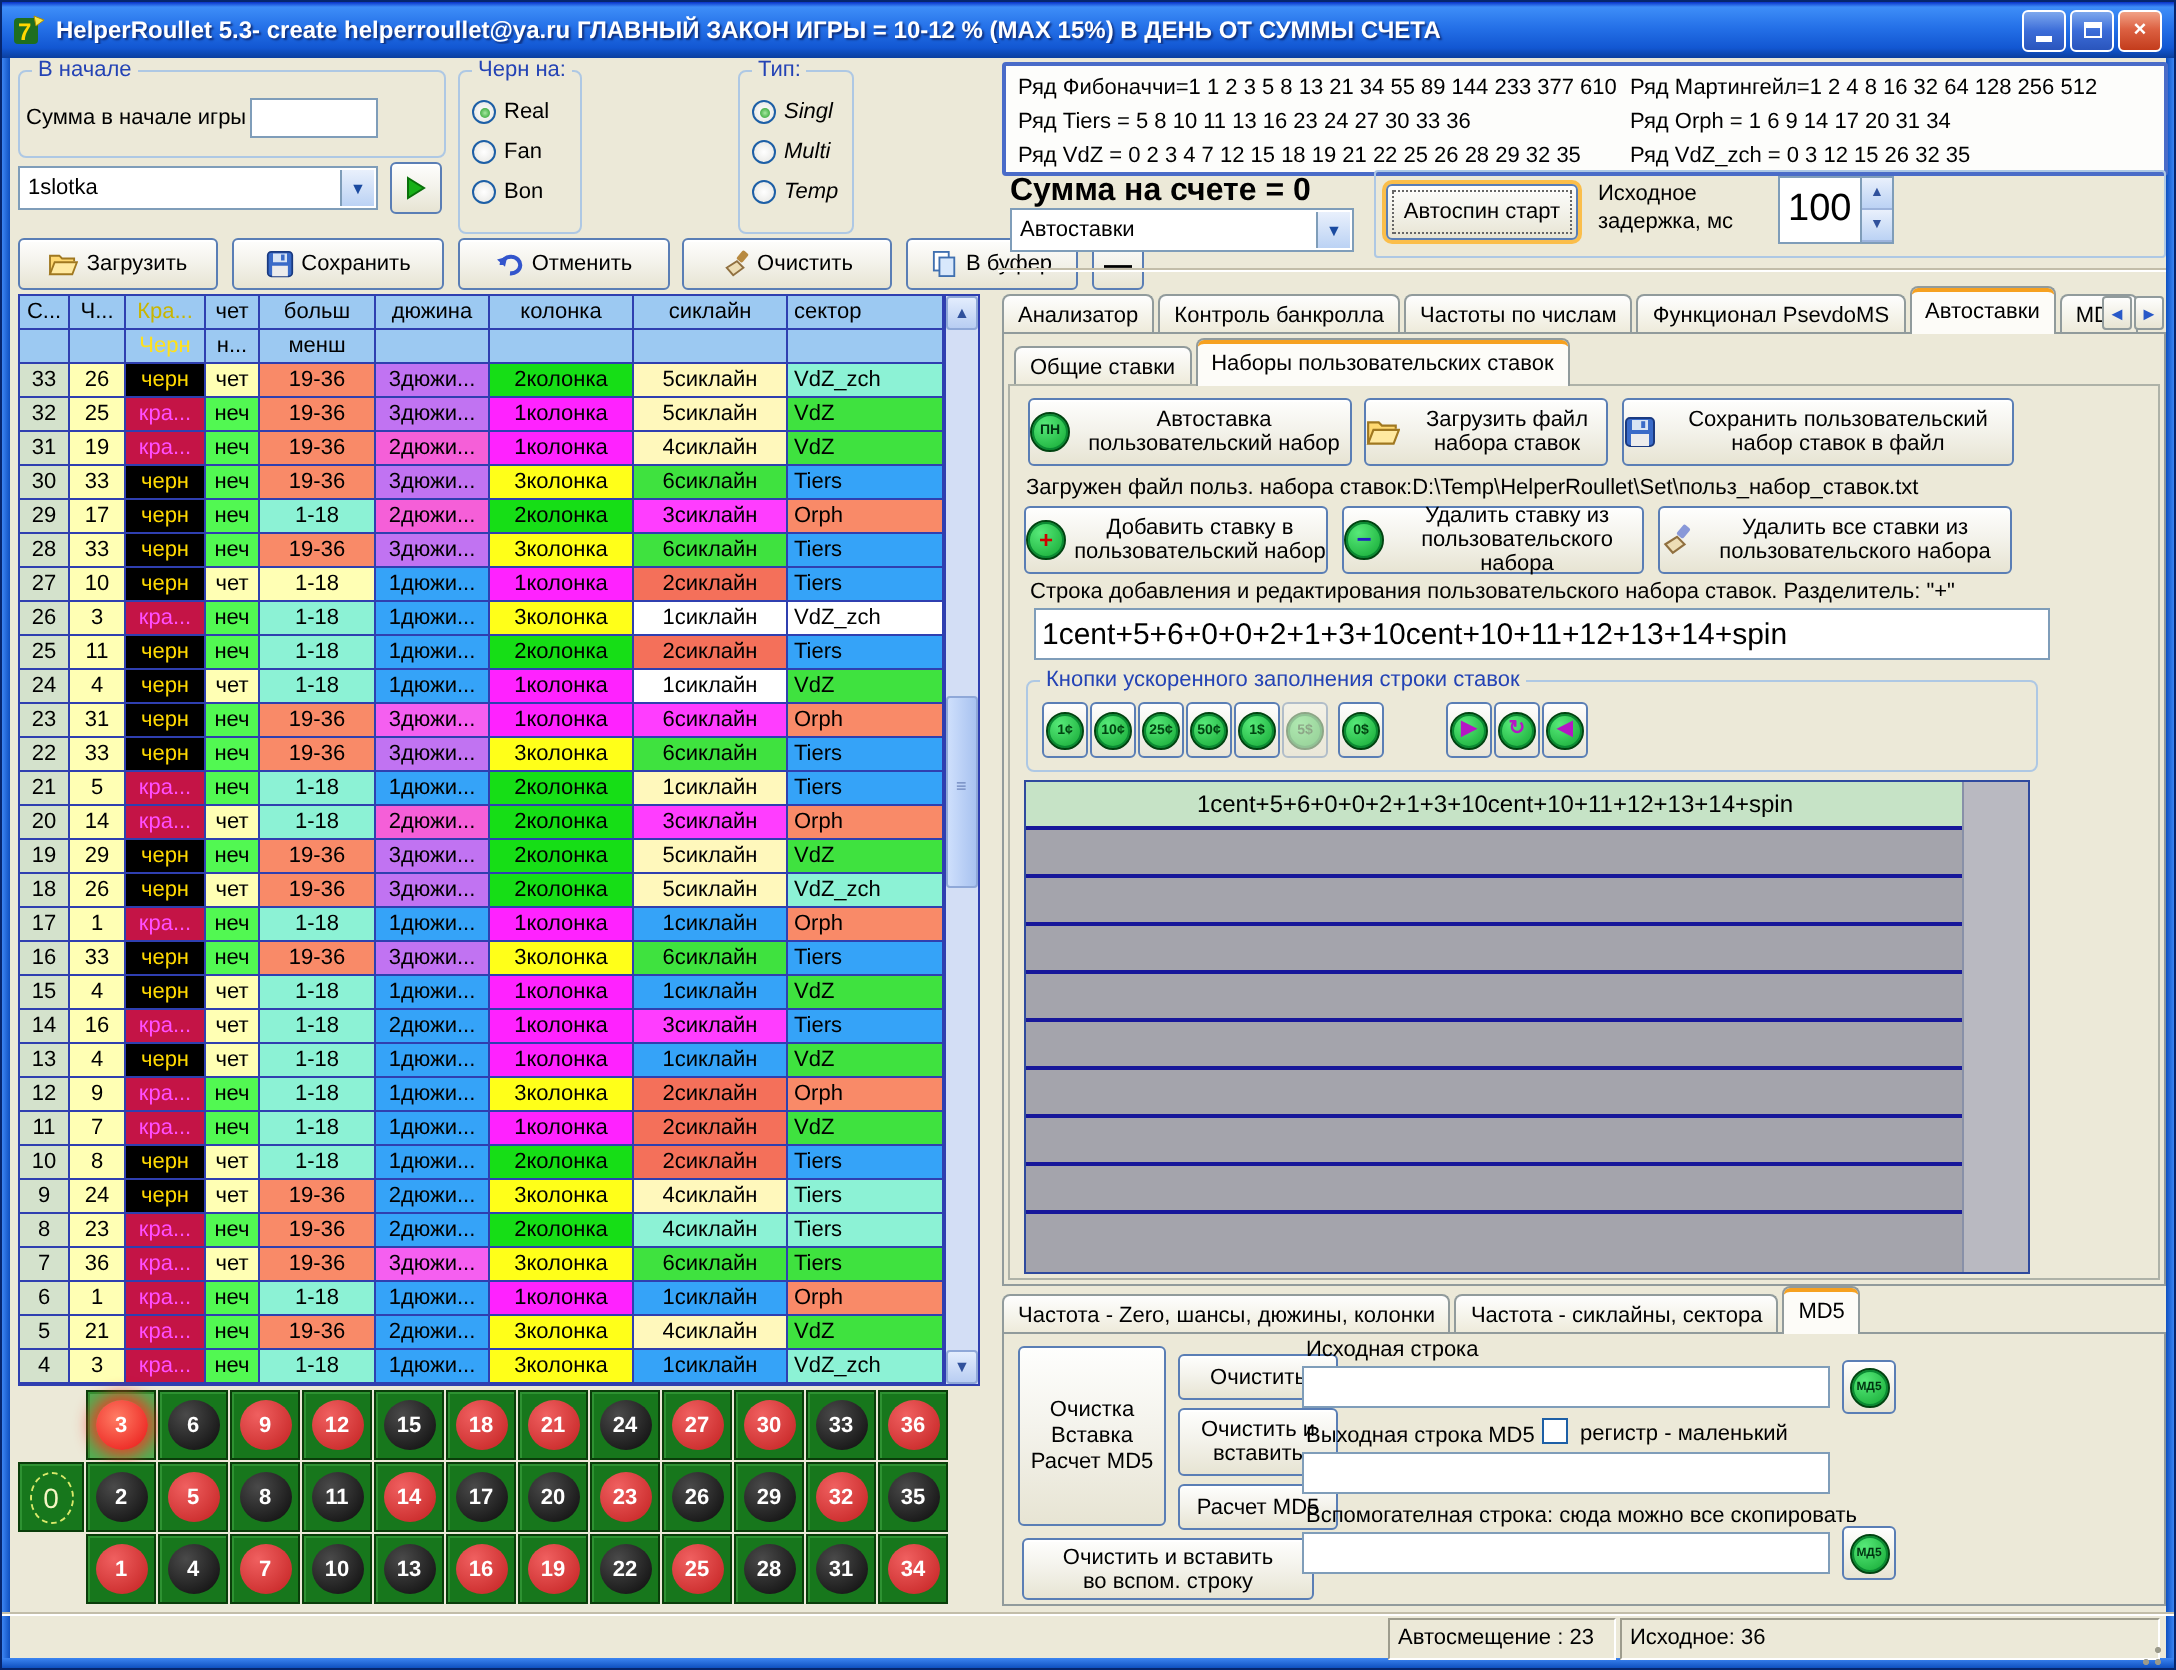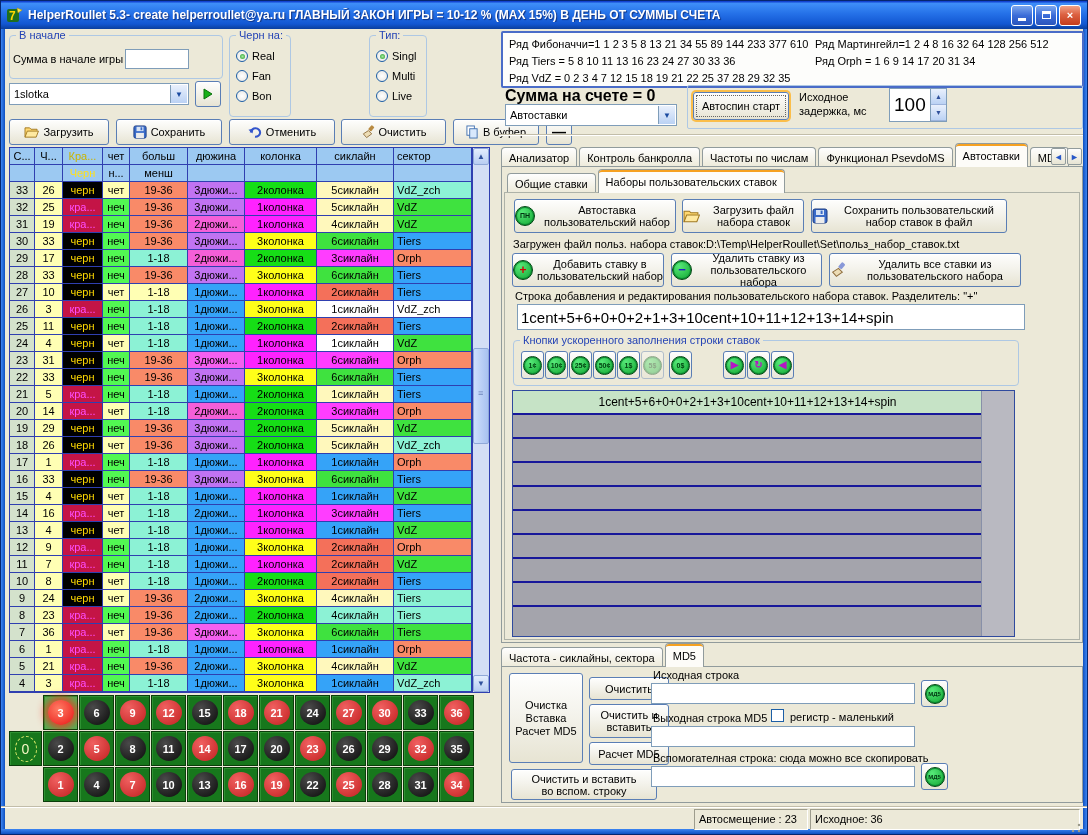--- a/index.html
+++ b/index.html
@@ -154,32 +154,32 @@
           <span class="rlbl">Fan</span>
         </div>
         <div class="radio-row">
           <span class="radio"></span>
           <span class="rlbl">Bon</span>
         </div>
       </div>
   </div>
   <div class="grp" style="left:368px;top:34px;width:58px;height:82px">
     <span class="grp-title">Тип:</span>
-    <div id="radios-type" style="position:absolute;left:6px;top:10px;">
+    <div id="radios-type" style="position:absolute;left:6px;top:10px;font-style:italic;">
         <div class="radio-row">
           <span class="radio sel"></span>
           <span class="rlbl">Singl</span>
         </div>
         <div class="radio-row">
           <span class="radio"></span>
           <span class="rlbl">Multi</span>
         </div>
         <div class="radio-row">
           <span class="radio"></span>
-          <span class="rlbl">Live</span>
+          <span class="rlbl">Temp</span>
         </div>
       </div>
   </div>
 
   <div class="combo" style="left:8px;top:82px;width:180px;height:22px">
     <span>1slotka</span>
     <span class="arrow">▼</span>
   </div>
   <div class="xpbtn" style="left:194px;top:80px;width:26px;height:26px">
     <svg width="12" height="12" viewBox="0 0 12 12">
@@ -711,25 +711,26 @@
       </div>
       <div class="bcell" style="left: 438px; top: 766px;">
         <div class="bnum red">34</div>
       </div>
     </div>
 
   <div class="seqbox">
     <div class="seqcol" style="left:6px" id="seq-left">
         <div>Ряд Фибоначчи=1 1 2 3 5 8 13 21 34 55 89 144 233 377 610</div>
         <div>Ряд Tiers = 5 8 10 11 13 16 23 24 27 30 33 36</div>
-        <div>Ряд VdZ = 0 2 3 4 7 12 15 18 19 21 22 25 37 28 29 32 35</div>
+        <div>Ряд VdZ = 0 2 3 4 7 12 15 18 19 21 22 25 26 28 29 32 35</div>
       </div>
     <div class="seqcol" style="left:312px" id="seq-right">
         <div>Ряд Мартингейл=1 2 4 8 16 32 64 128 256 512</div>
         <div>Ряд Orph = 1 6 9 14 17 20 31 34</div>
+        <div>Ряд VdZ_zch = 0 3 12 15 26 32 35</div>
       </div>
   </div>
 
   <span class="lbl abs" style="left:504px;top:86px;font-size:16px;font-weight:bold">Сумма на счете = 0</span>
   <div class="combo" style="left:504px;top:103px;width:172px;height:22px">
     <span>Автоставки</span>
     <span class="arrow">▼</span>
   </div>
   <div class="grp" style="left:686px;top:84px;width:396px;height:44px;border-radius:2px"></div>
   <div class="xpbtn focusring" style="left:692px;top:91px;width:96px;height:28px">Автоспин старт</div>
@@ -789,21 +790,21 @@
   <span class="lbl abs" style="left:512px;top:237px">Загружен файл польз. набора ставок:D:\Temp\HelperRoullet\Set\польз_набор_ставок.txt</span>
 
   <div class="xpbtn" style="left:511px;top:252px;width:152px;height:34px">
     <span class="icircle" style="color:#D00000;font-size:12px;font-weight:bold">+</span>
     <span>Добавить ставку в пользовательский набор</span>
   </div>
   <div class="xpbtn" style="left:670px;top:252px;width:151px;height:34px">
     <span class="icircle" style="color:#2020C0;font-size:13px;font-weight:bold">−</span>
     <span>Удалить ставку из пользовательского набора</span>
   </div>
-  <div class="xpbtn" style="left:828px;top:252px;width:192px;height:34px">
+  <div class="xpbtn" style="left:828px;top:252px;width:177px;height:34px">
     <span style="display:inline-flex">
         <svg width="16" height="16" viewBox="0 0 15 15">
           <rect x="9" y="0.5" width="4" height="6" rx="1" fill="#8898D8" transform="rotate(40 11 3.5)"></rect>
           <path d="M2.5 9.5 L8 6 L11.5 9.5 L6 13.5 Z" fill="#EDDDB5" stroke="#907040"></path>
         </svg>
       </span>
     <span>Удалить все ставки из пользовательского набора</span>
   </div>
 
   <span class="lbl abs" style="left:514px;top:289px">Строка добавления и редактирования пользовательского набора ставок. Разделитель: "+"</span>
@@ -875,20 +876,21 @@
         <div class="lrow"></div>
         <div class="lrow"></div>
         <div class="lrow"></div>
         <div class="lrow"></div>
         <div class="lrow"></div>
       </div>
     <div class="liststrip"></div>
   </div>
 
   <div class="tabstrip" style="left:500px;top:644px;height:22px" id="bottomtabs">
+      <div class="xtab">Частота - Zero, шансы, дюжины, колонки</div>
       <div class="xtab">Частота - сиклайны, сектора</div>
       <div class="xtab active">MD5</div>
     </div>
   <div class="panel" style="left:500px;top:665px;width:582px;height:137px"></div>
 
   <div class="xpbtn" style="left:508px;top:672px;width:74px;height:90px;flex-direction:column;gap:1px">
     <span>Очистка</span>
     <span>Вставка</span>
     <span>Расчет MD5</span>
   </div>

